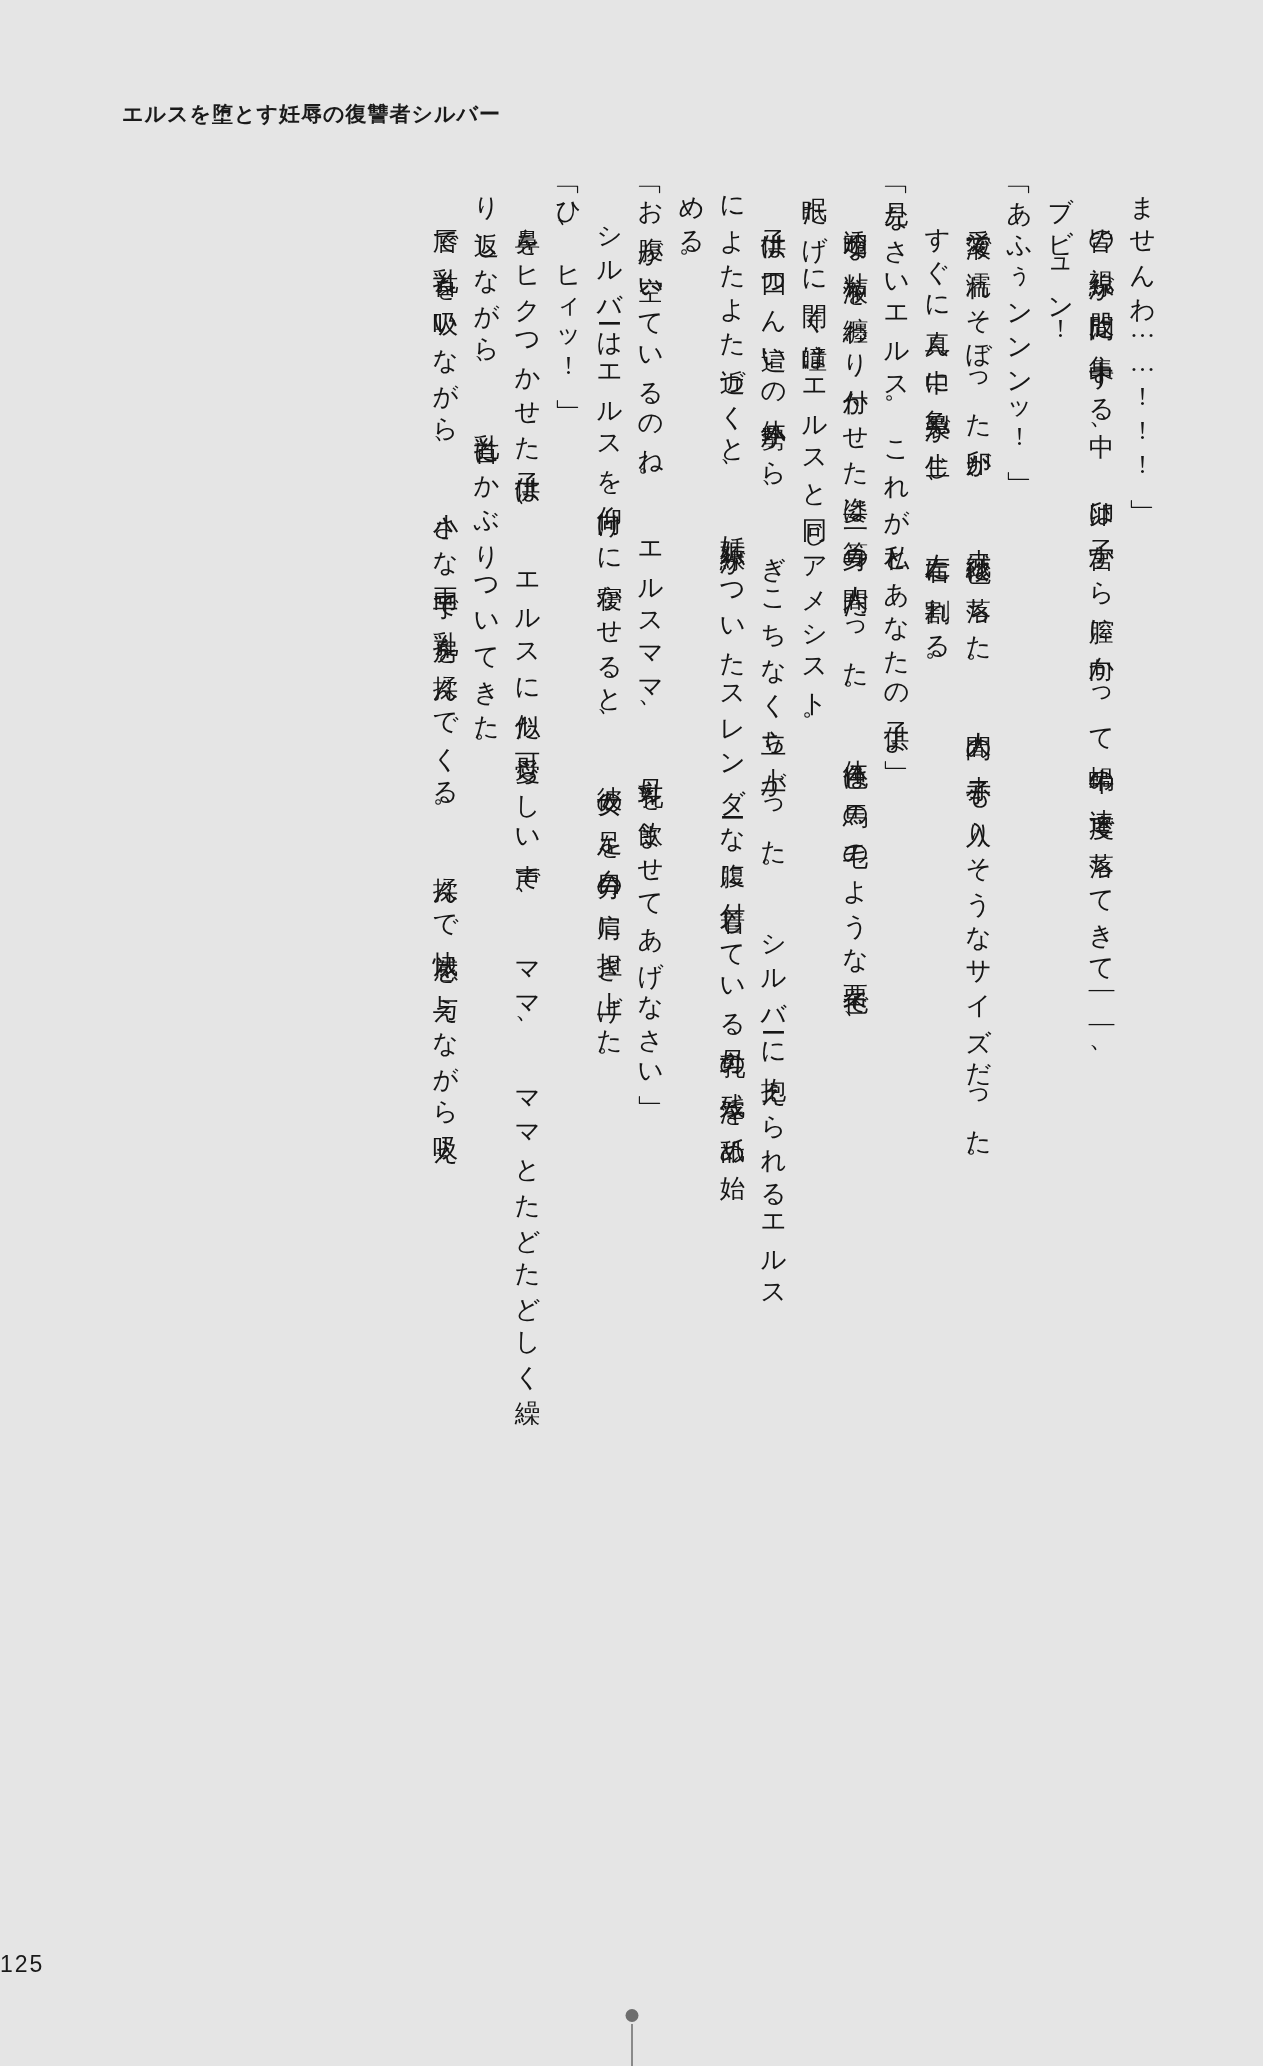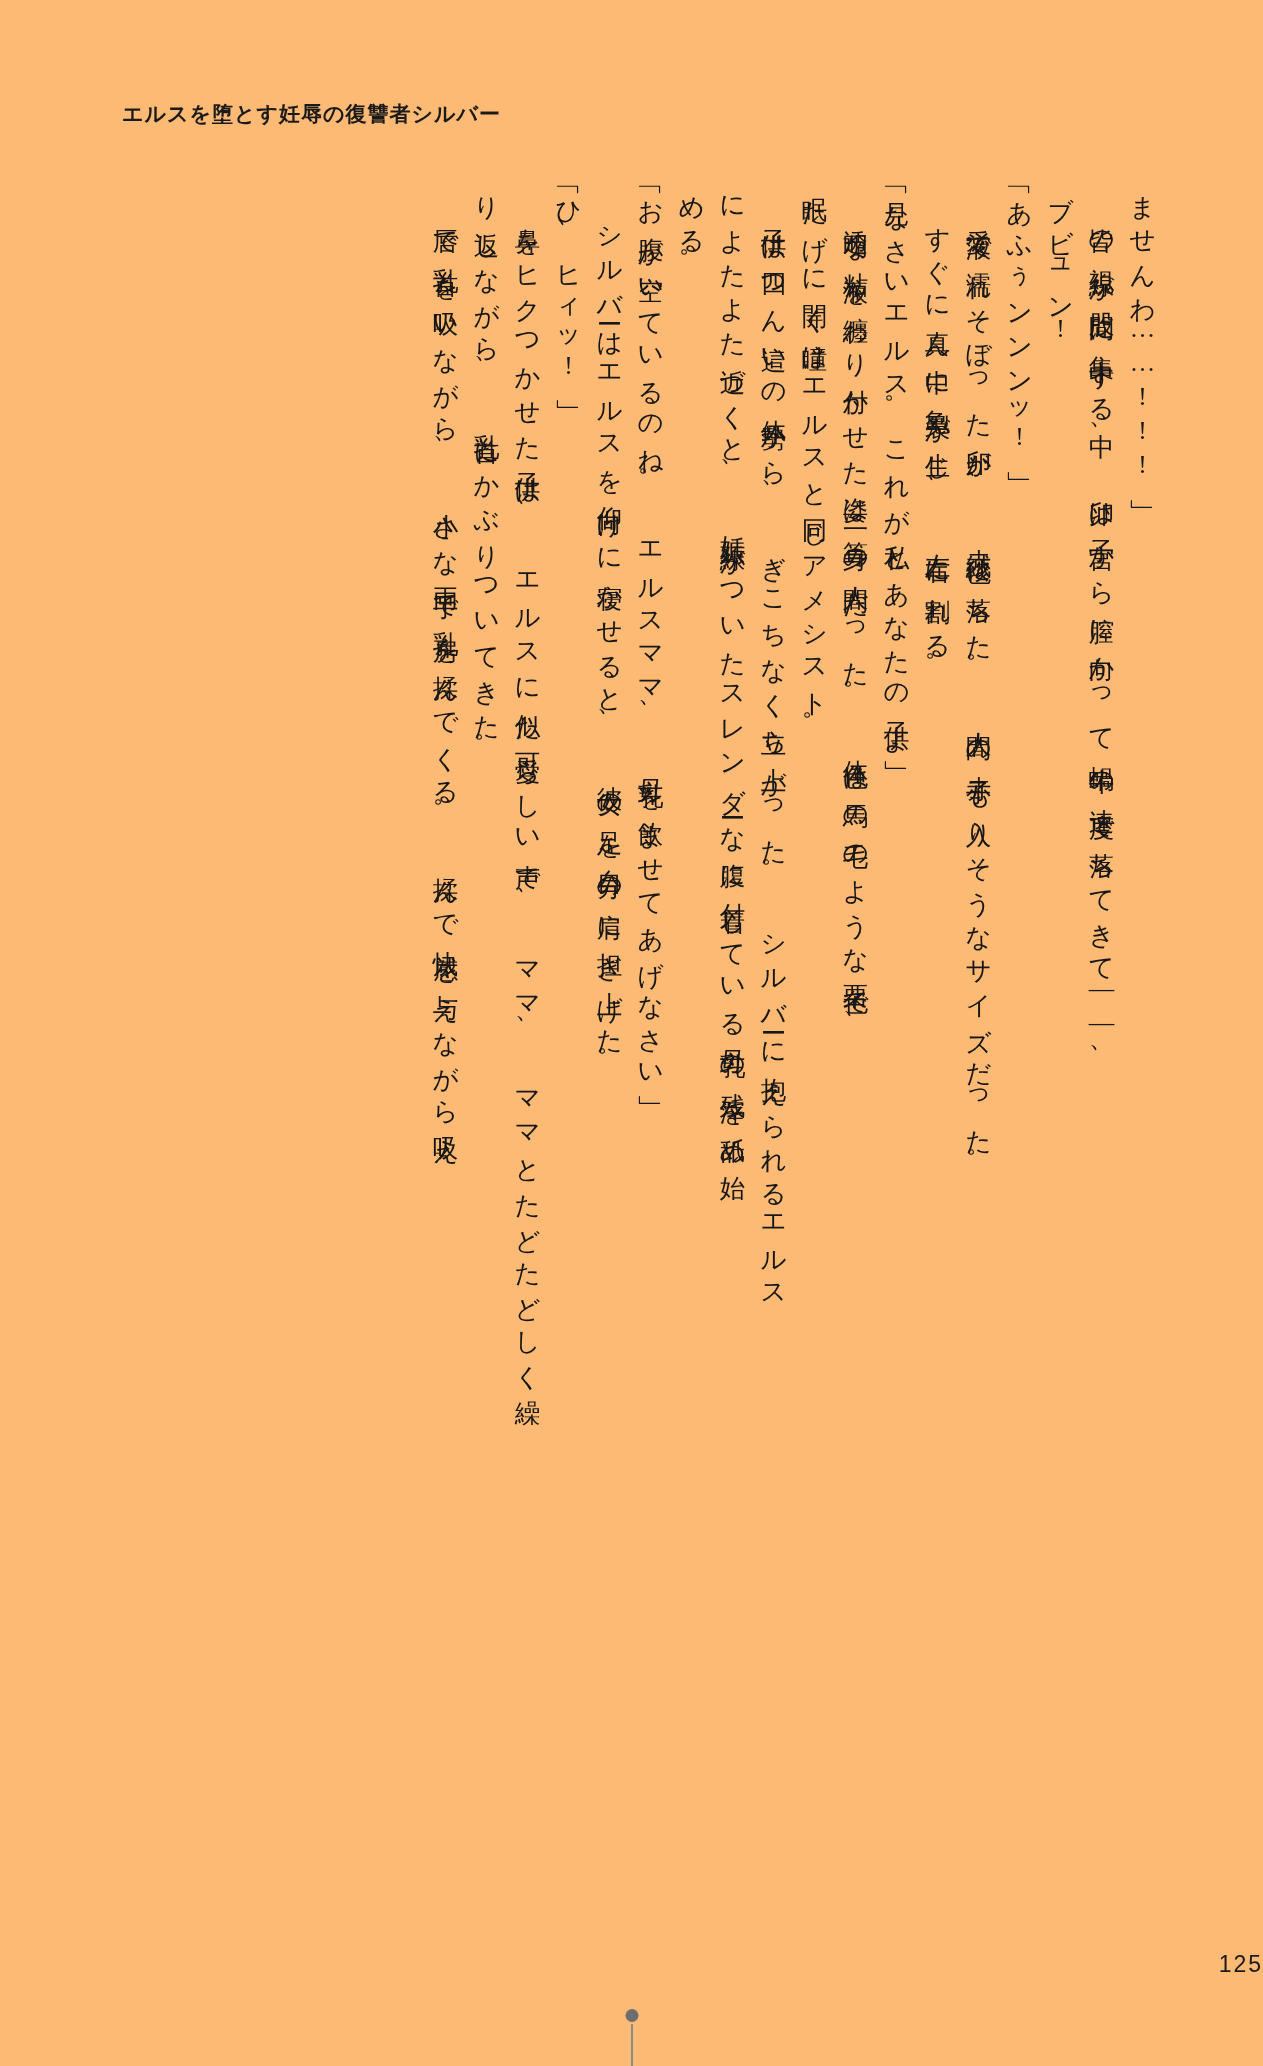--- a/index.html
+++ b/index.html
@@ -11,21 +11,21 @@
     width: 1263px;
     height: 2066px;
     position: relative;
     font-family: "Liberation Serif", "DejaVu Serif", serif;
     color: #1a1a1a;
     overflow: hidden;
   }
   .page {
     position: absolute;
     inset: 0;
-    background: #fdba74;
+    background: #e5e5e5;
   }
   
   .running-header {
     position: absolute;
     top: 100px;
     left: 122px;
     font-size: 21px;
     font-weight: bold;
     letter-spacing: 1px;
     color: #1a1a1a;
@@ -57,21 +57,21 @@
     font-family: "Liberation Serif", "DejaVu Serif", serif;
     white-space: pre;
     overflow: visible;
   }
   
   .folio {
     position: absolute;
     bottom: 88px;
     left: 0;
     width: 100%;
-    text-align: right;
+    text-align: left;
     font-size: 23px;
     letter-spacing: 2px;
     font-family: "Liberation Sans", "DejaVu Sans", sans-serif;
     color: #1a1a1a;
   }
   
   .bind-dot {
     position: absolute;
     bottom: 44px;
     left: 50%;

